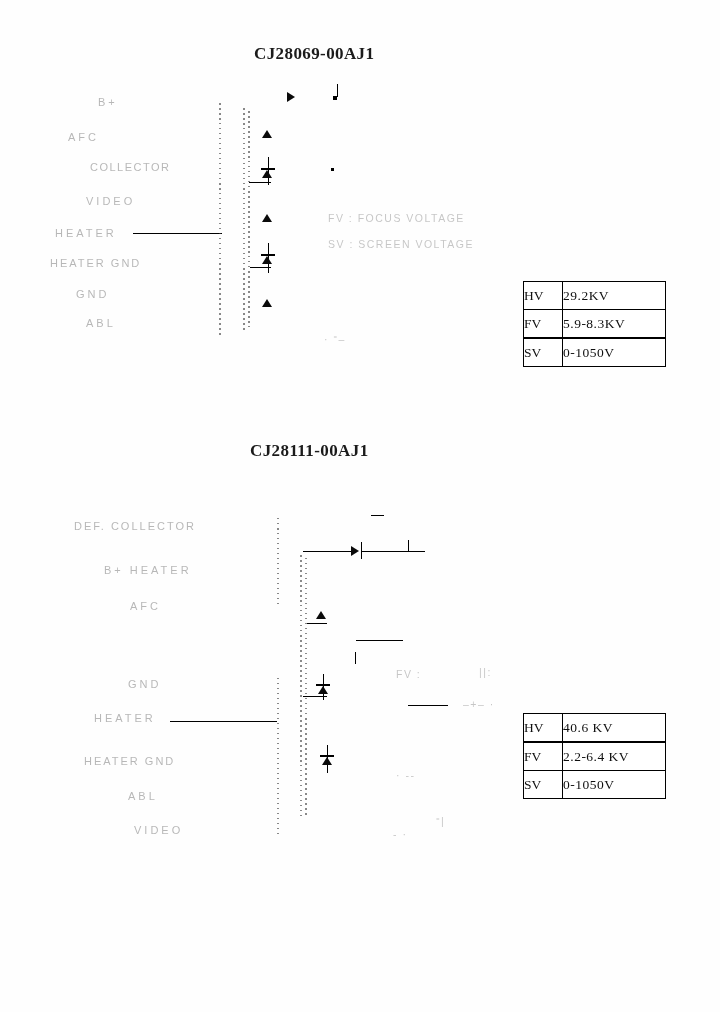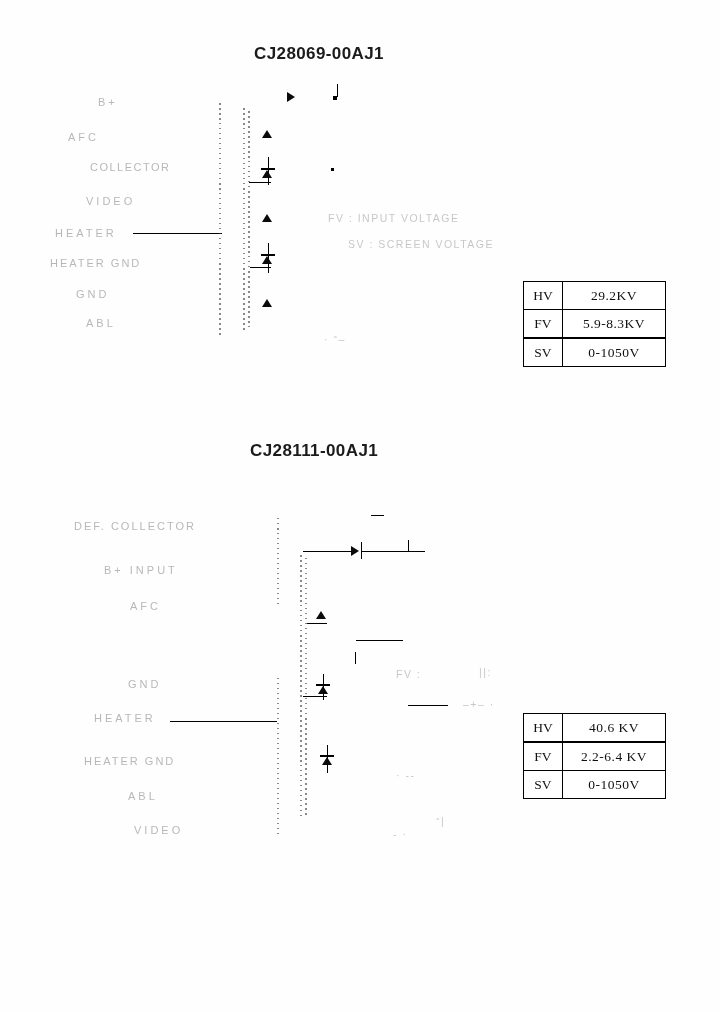--- a/index.html
+++ b/index.html
@@ -1,19 +1,19 @@
 <!DOCTYPE html>
 <html><head>
 <meta charset="utf-8">
 <style>
   html,body{margin:0;padding:0;background:#ffffff;}
   #canvas{position:relative;width:720px;height:1012px;background:#fefefe;overflow:hidden;
           font-family:"Liberation Sans",sans-serif;}
   
-  .title{position:absolute;font-family:Liberation Sans, sans-serif;font-size:17px;font-weight:bold;
+  .title{position:absolute;font-family:Liberation Serif, serif;font-size:17px;font-weight:bold;
          letter-spacing:.4px;color:#1b1b1b;white-space:nowrap;}
   
   .lbl{position:absolute;font-size:11px;color:#8d8d8d;letter-spacing:3px;white-space:nowrap;
        filter:blur(.45px);opacity:.62;}
   
   .note{position:absolute;font-size:10.5px;color:#9a9a9a;letter-spacing:1.5px;white-space:nowrap;
         filter:blur(.5px);opacity:.55;}
   
   .coil{position:absolute;width:2px;opacity:.6;
         background-image:repeating-linear-gradient(180deg,#3a3a3a 0 1.5px,transparent 1.5px 5px);}
@@ -23,21 +23,21 @@
   
   .tri-up{position:absolute;width:0;height:0;border-left:5.5px solid transparent;
           border-right:5.5px solid transparent;border-bottom:8px solid #0a0a0a;}
   .tri-right{position:absolute;width:0;height:0;border-top:5px solid transparent;
              border-bottom:5px solid transparent;border-left:8.5px solid #0a0a0a;}
   .bar{position:absolute;height:1.6px;width:14px;background:#000;}
   .dot{position:absolute;background:#000;}
   
   table.spec{position:absolute;border-collapse:collapse;background:#fff;
              font-family:"Liberation Serif",serif;font-size:13.5px;color:#101010;}
-  table.spec td{border:1.3px solid #000;text-align:center;padding:0;}
+  table.spec td{border:1.3px solid #000;text-align:left;padding:0;}
   table.spec td.th{width:38px;height:27px;}
   table.spec td.tv{width:102px;height:27px;letter-spacing:.5px;}
   table.spec tr.thick td{border-top:2.6px solid #000;}
 </style>
 </head>
 <body>
 
 <div id="canvas">
 
   <div class="title" style="left:254px;top:44px;">CJ28069-00AJ1</div>
@@ -67,22 +67,22 @@
   <div class="vwire" style="left:268px;top:243px;height:30px;"></div>
   <div class="bar" style="left:261px;top:254px;"></div>
   <div class="tri-up" style="left:262px;top:256px;"></div>
   <div class="wire" style="left:250px;top:267px;width:21px;"></div>
   <div class="tri-up" style="left:262px;top:299px;"></div>
 
   <div class="vwire" style="left:337px;top:84px;height:13px;"></div>
   <div class="dot" style="left:333px;top:96px;width:4px;height:4px;"></div>
   <div class="dot" style="left:331px;top:168px;width:3px;height:3px;"></div>
 
-  <div class="note" style="left:328px;top:212px;">FV : INPUT VOLTAGE</div>
-  <div class="note" style="left:348px;top:238px;">SV : SCREEN VOLTAGE</div>
+  <div class="note" style="left:328px;top:212px;">FV : FOCUS VOLTAGE</div>
+  <div class="note" style="left:328px;top:238px;">SV : SCREEN VOLTAGE</div>
   <div class="note" style="left:324px;top:332px;">· ⁼–</div>
 
   <table class="spec" style="left:523px;top:281px;">
     <tbody>
         <tr>
       <td class="th">HV</td>
       <td class="tv">29.2KV</td>
     </tr>
     <tr>
       <td class="th">FV</td>
@@ -91,21 +91,21 @@
     <tr class="thick">
       <td class="th">SV</td>
       <td class="tv">0-1050V</td>
     </tr>
   </tbody>
     </table>
 
   <div class="title" style="left:250px;top:441px;">CJ28111-00AJ1</div>
 
   <div class="lbl" style="left:74px;top:520px;letter-spacing:2px;">DEF. COLLECTOR</div>
-  <div class="lbl" style="left:104px;top:564px;">B+ INPUT</div>
+  <div class="lbl" style="left:104px;top:564px;">B+ HEATER</div>
   <div class="lbl" style="left:130px;top:600px;">AFC</div>
   <div class="lbl" style="left:128px;top:678px;">GND</div>
   <div class="lbl" style="left:94px;top:712px;">HEATER</div>
   <div class="lbl" style="left:84px;top:755px;letter-spacing:2px;">HEATER GND</div>
   <div class="lbl" style="left:128px;top:790px;">ABL</div>
   <div class="lbl" style="left:134px;top:824px;">VIDEO</div>
 
   <div class="wire" style="left:170px;top:721px;width:107px;"></div>
 
   <div class="coil" style="left:277px;top:518px;height:88px;"></div>

